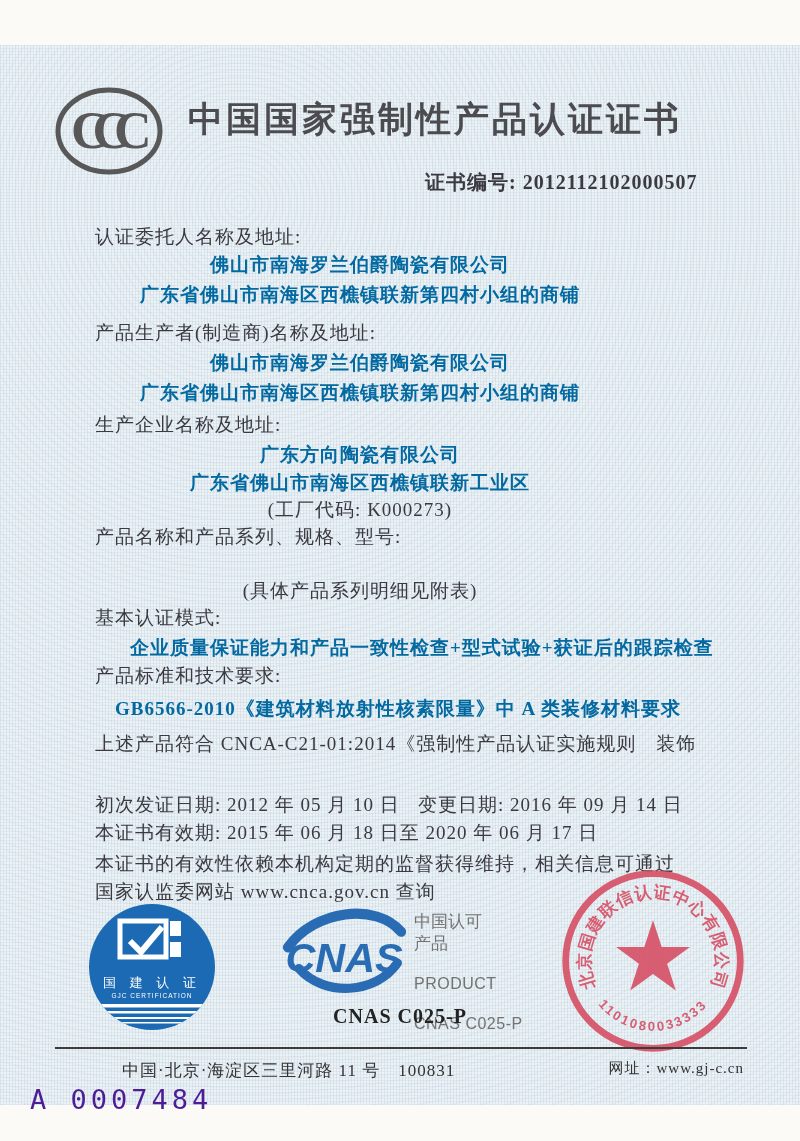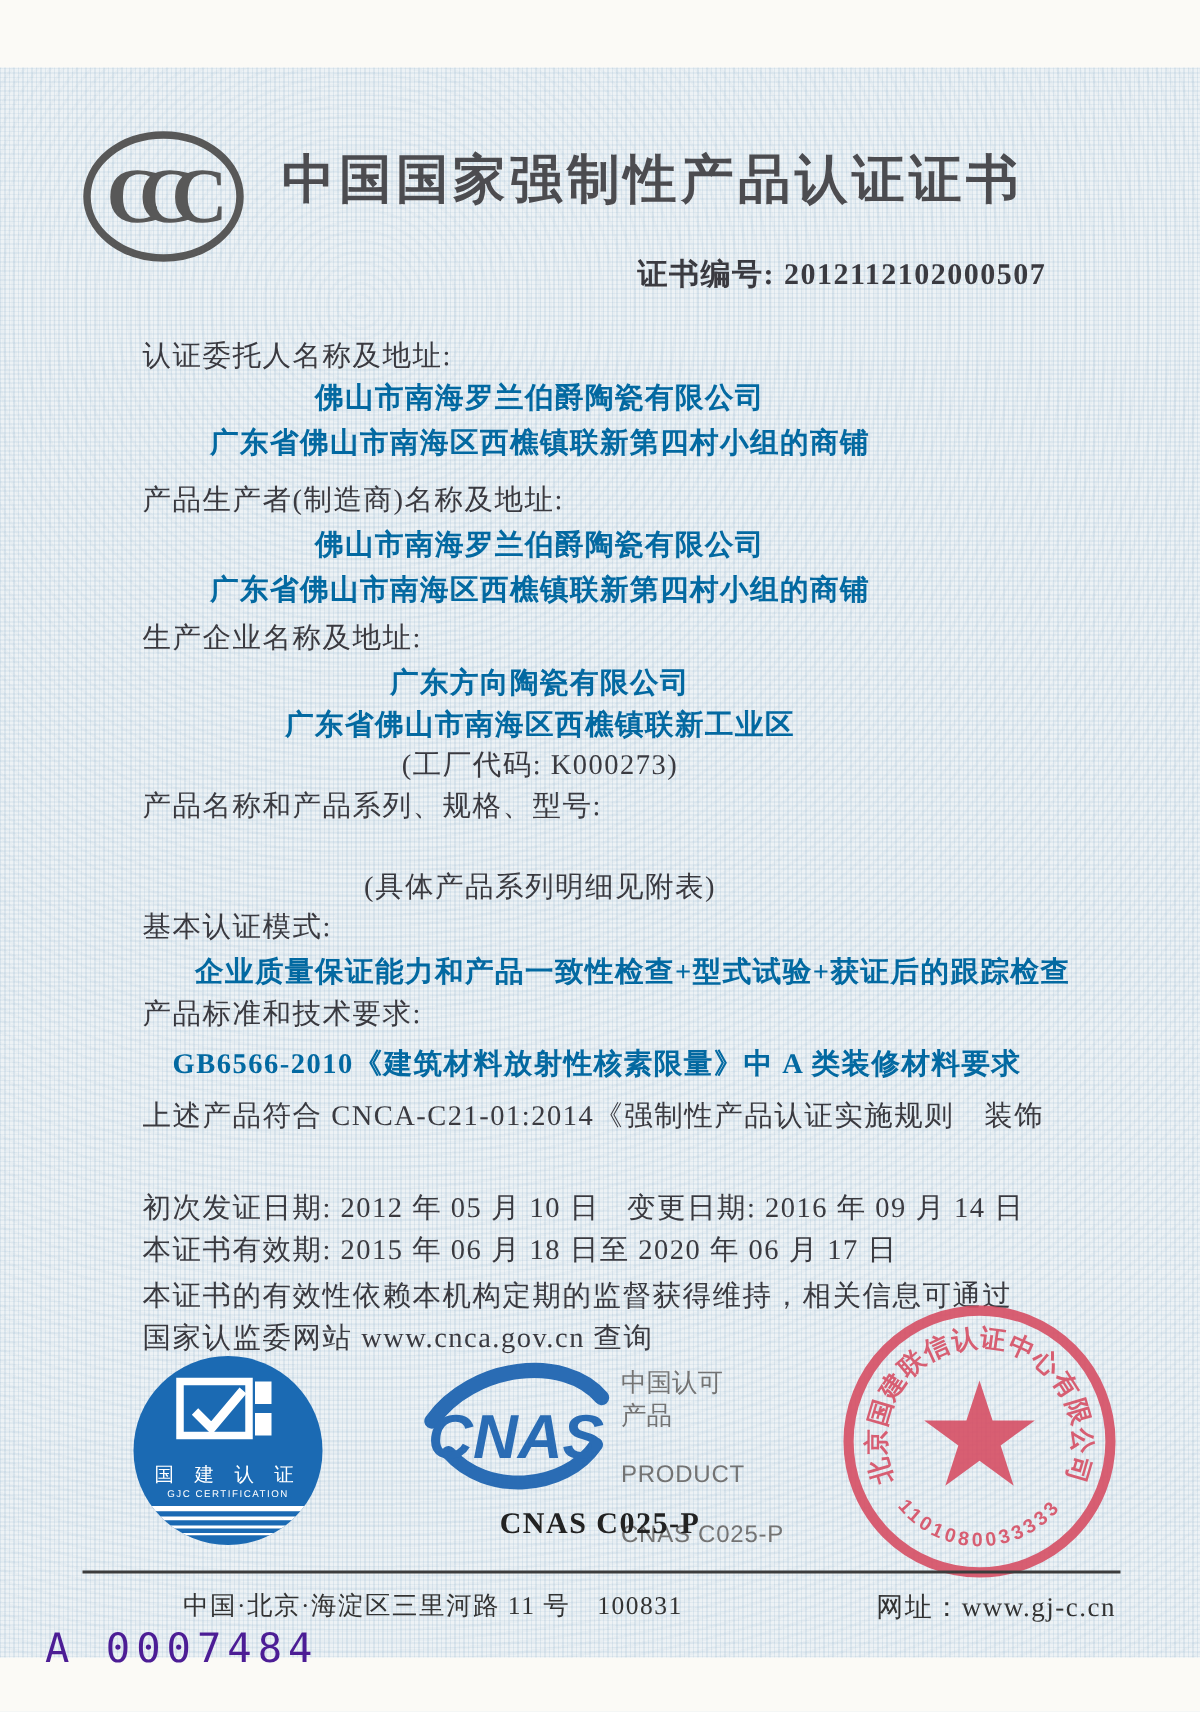--- a/index.html
+++ b/index.html
@@ -42,21 +42,21 @@
     font-family:"Liberation Sans","DejaVu Sans",sans-serif;
     color:#737373;line-height:22px;font-size:17px;
   }
   .cnas-side .en{font-weight:400;font-size:16px;letter-spacing:0.5px;margin-top:18px;}
   .cnas-code{
     position:absolute;left:315px;top:1005px;width:170px;text-align:center;
     font-weight:700;font-size:20px;color:#222;letter-spacing:1px;
   }
   .rule{position:absolute;left:55px;top:1047px;width:692px;height:2px;background:#3c3c3c;}
   .footer-left{position:absolute;left:100px;top:1059px;font-size:17px;color:#333;letter-spacing:1px;margin-left:22px;}
-  .footer-right{position:absolute;right:56px;top:1059px;font-size:18px;color:#333;letter-spacing:1px;}
+  .footer-right{position:absolute;right:56px;top:1059px;font-size:15px;color:#333;letter-spacing:1px;}
   .serial{
     position:absolute;left:30px;top:1084px;
     font-family:"DejaVu Sans Mono","Liberation Mono",monospace;
     font-size:27px;color:#4c1d95;letter-spacing:4px;text-align:center;
   }
   .seal{opacity:0.88;}
 </style>
 </head>
 <body>
 

